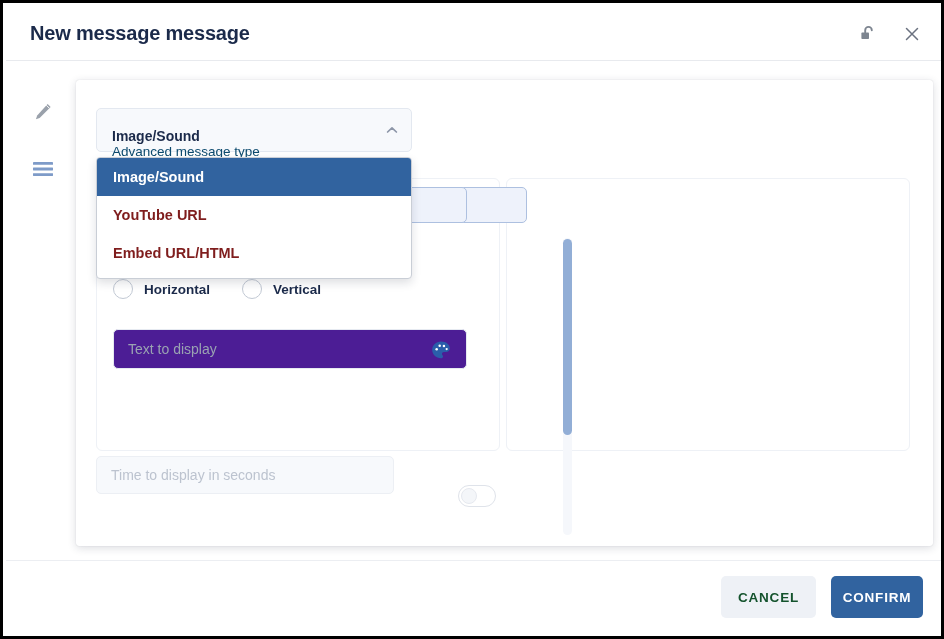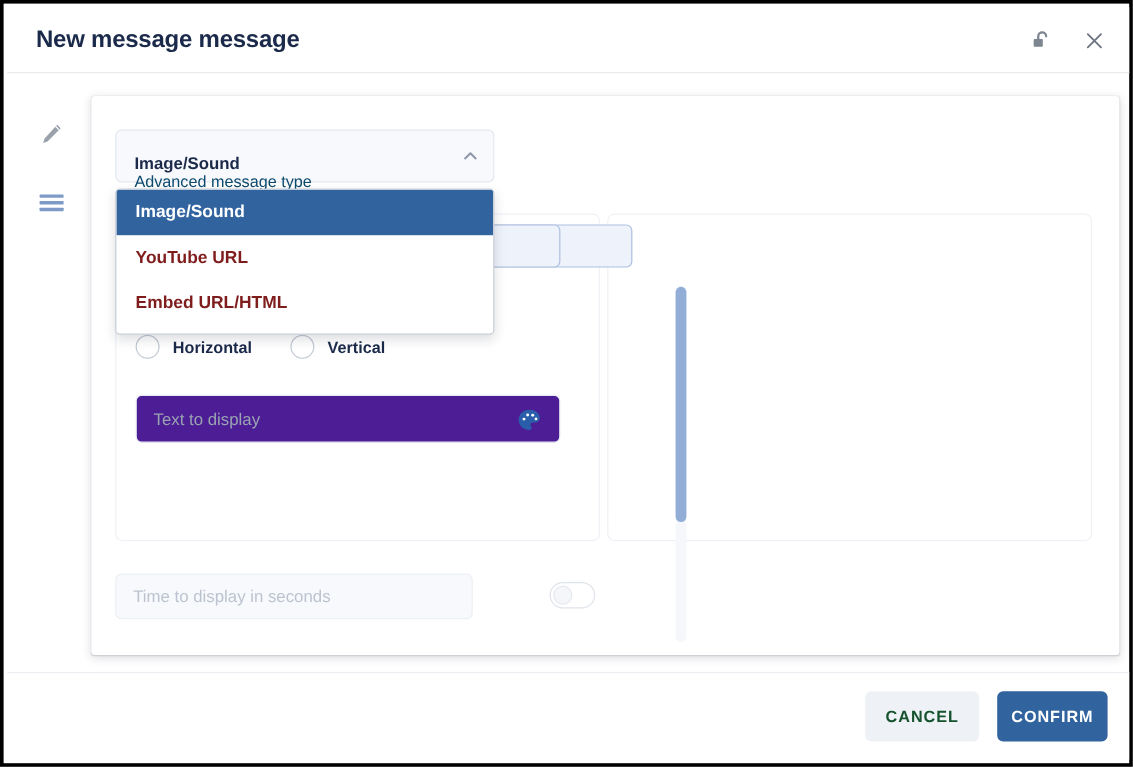--- a/index.html
+++ b/index.html
@@ -261,21 +261,21 @@
   .palette {
     position: absolute;
     right: 14px; top: 9px;
     width: 22px; height: 22px;
     cursor: pointer;
   }
 
   
   .time-field {
     position: absolute;
-    left: 20px; top: 398px;
+    left: 20px; top: 376px;
     width: 298px; height: 38px;
     background: #f7f9fc;
     border: 1px solid #eceff4;
     border-radius: 5px;
     cursor: text;
     padding-left: 32px;
   }
   .time-field .ph {
     position: absolute;
     left: 14px; top: 10px;

